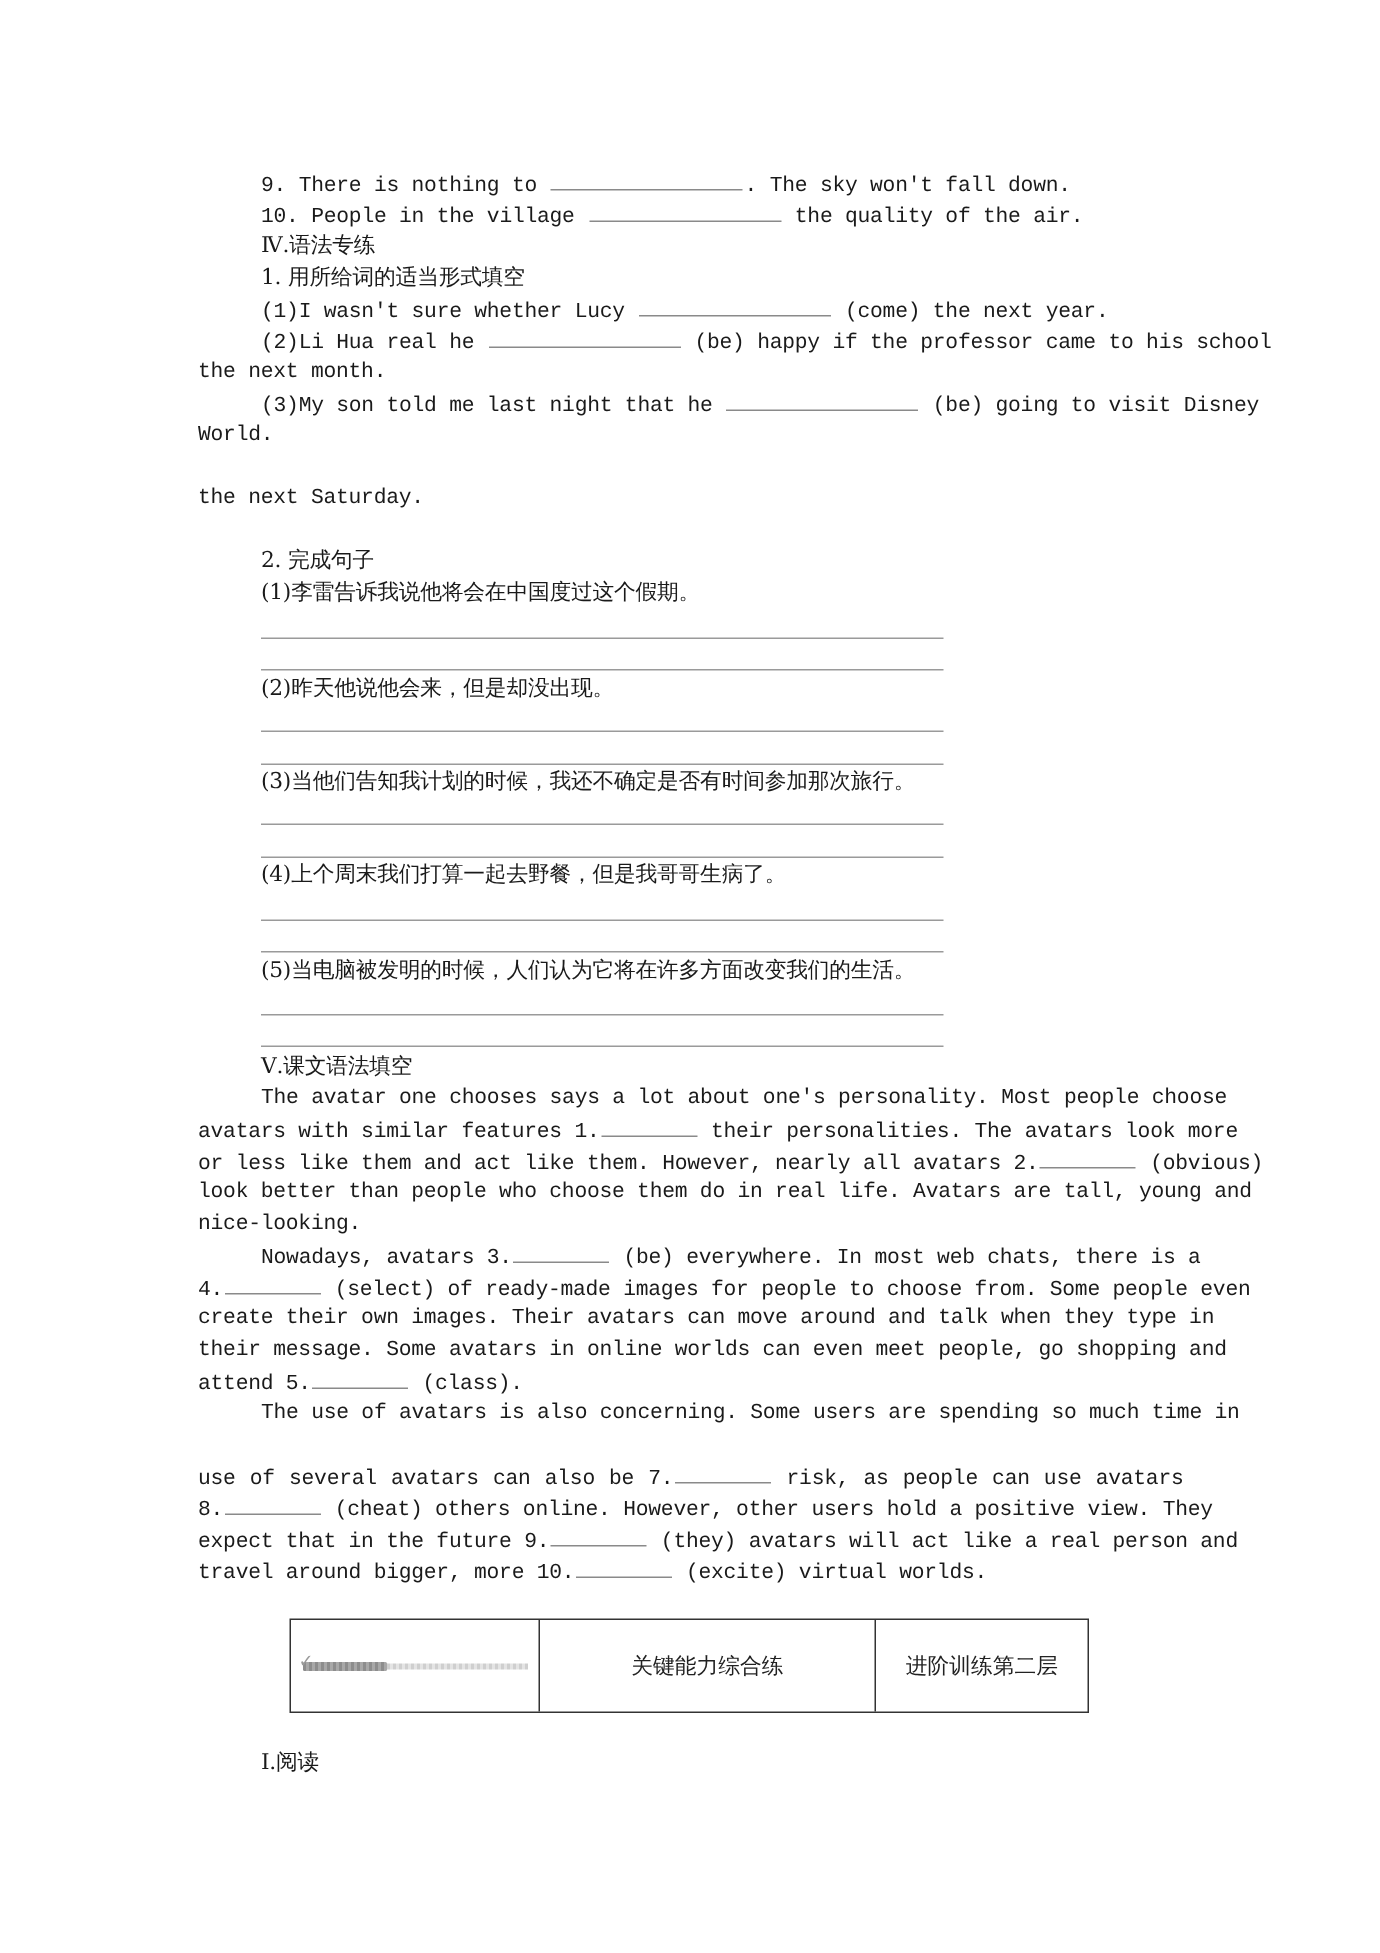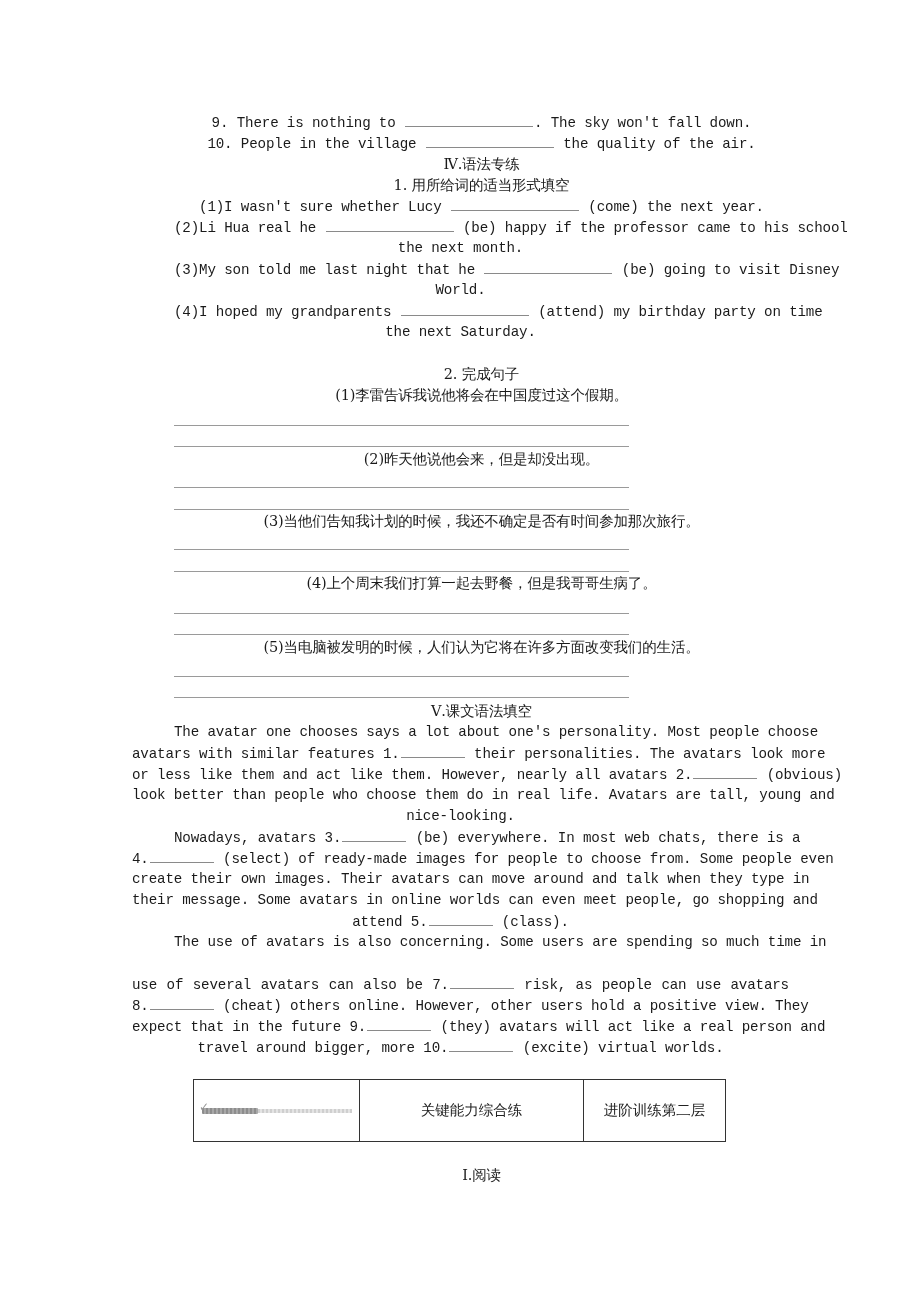--- a/index.html
+++ b/index.html
@@ -7,21 +7,20 @@
     width: 920px; height: 1302px; position: relative; overflow: hidden;
     font-family: "DejaVu Serif", "Liberation Serif", serif;
     color: #1a1a1a;
   }
   .page { position: absolute; left: 0; top: 0; width: 920px; height: 1302px; }
   .line {
     position: absolute; left: 132px; width: 657px;
     font-family: "Liberation Mono", "DejaVu Sans Mono", monospace;
     font-size: 14.2px; line-height: 21px; white-space: nowrap;
     letter-spacing: -0.15px;
-    text-align: center;
   }
   .ind { left: 174px; width: 615px; }
   .just { text-align: justify; text-align-last: justify; }
   .cn {
     font-family: "DejaVu Serif", "Liberation Serif", serif;
     font-size: 14.5px;
   }
   .blank {
     display: inline-block; border-bottom: 1px solid #8a8a8a;
     height: 14px; vertical-align: baseline; margin: 0 1px;
@@ -95,25 +94,20 @@
   </div>
   <div class="line" style="top:238px">the next month.</div>
 
   <div class="line ind just" style="top:259px">
     <span>(3)</span><span>My son told me last night that he</span>
     <span class="blank b-long"></span>
     <span>(be) going to visit Disney</span>
   </div>
   <div class="line" style="top:280px">World.</div>
 
-  <div class="line ind just" style="top:301px">
-    <span>(4)</span><span>I hoped my grandparents</span>
-    <span class="blank b-long"></span>
-    <span>(attend) my birthday party on time</span>
-  </div>
   <div class="line" style="top:322px">the next Saturday.</div>
 
 
   <div class="line ind cn" style="top:364px">2. 完成句子</div>
 
   <div class="line ind cn" style="top:385px">(1)李雷告诉我说他将会在中国度过这个假期。</div>
   <div class="answer-line" style="top:425px"></div>
   <div class="answer-line" style="top:446px"></div>
 
   <div class="line ind cn" style="top:449px">(2)昨天他说他会来，但是却没出现。</div>

